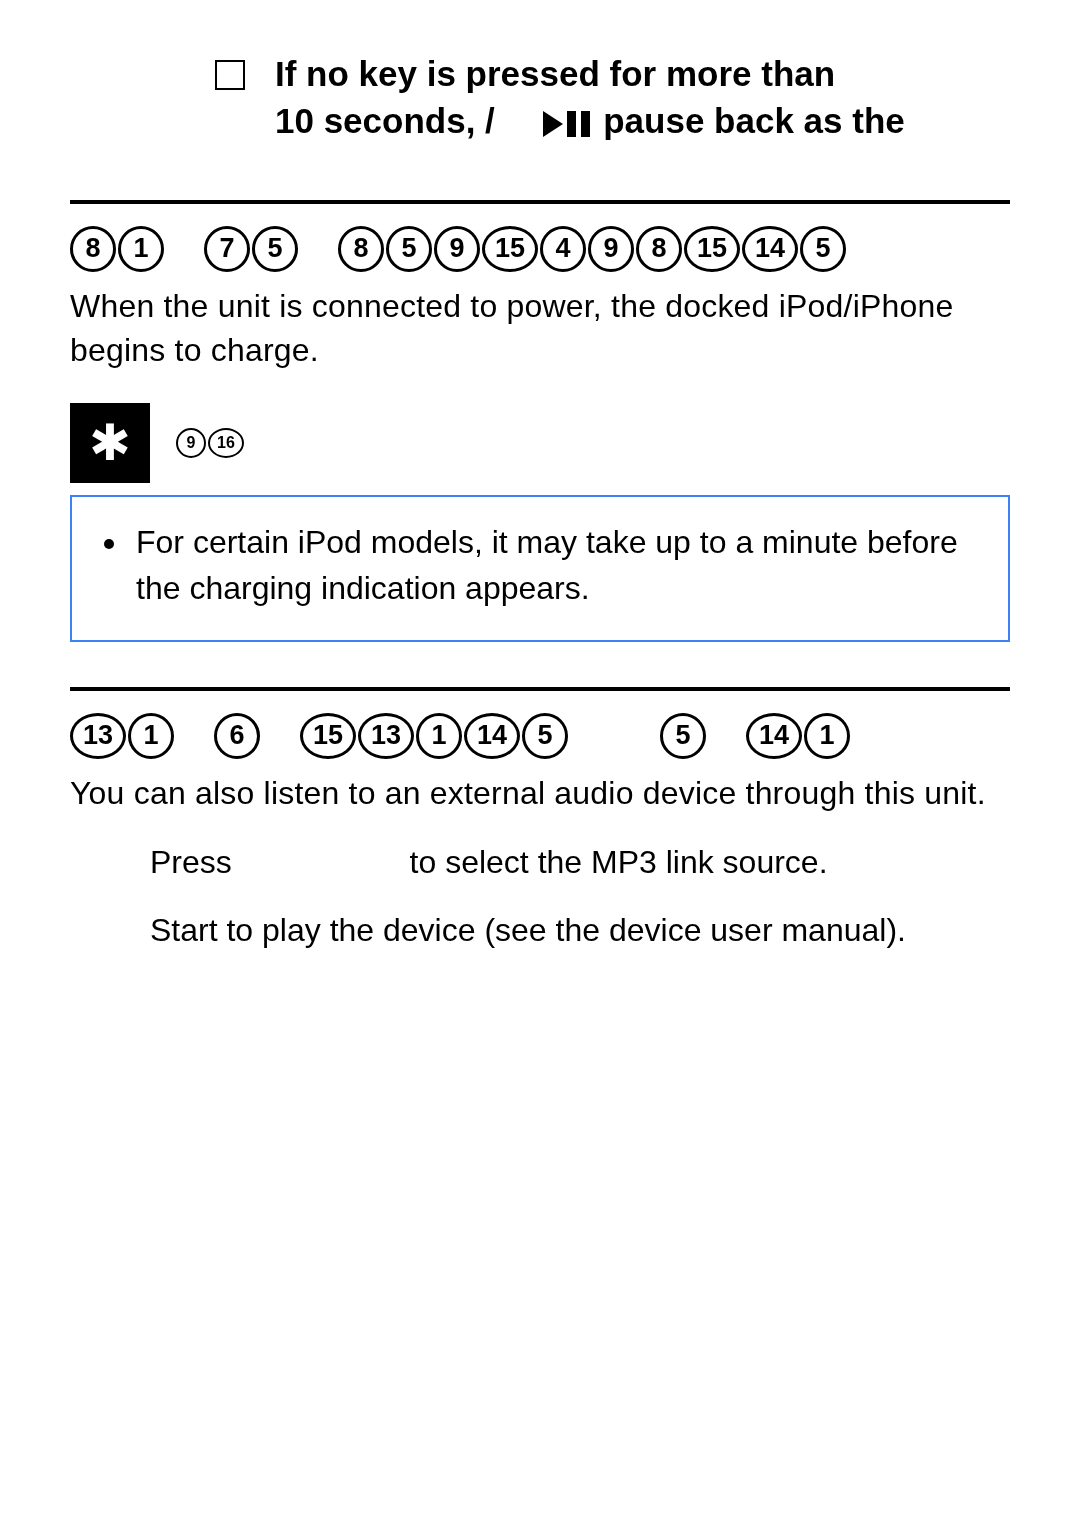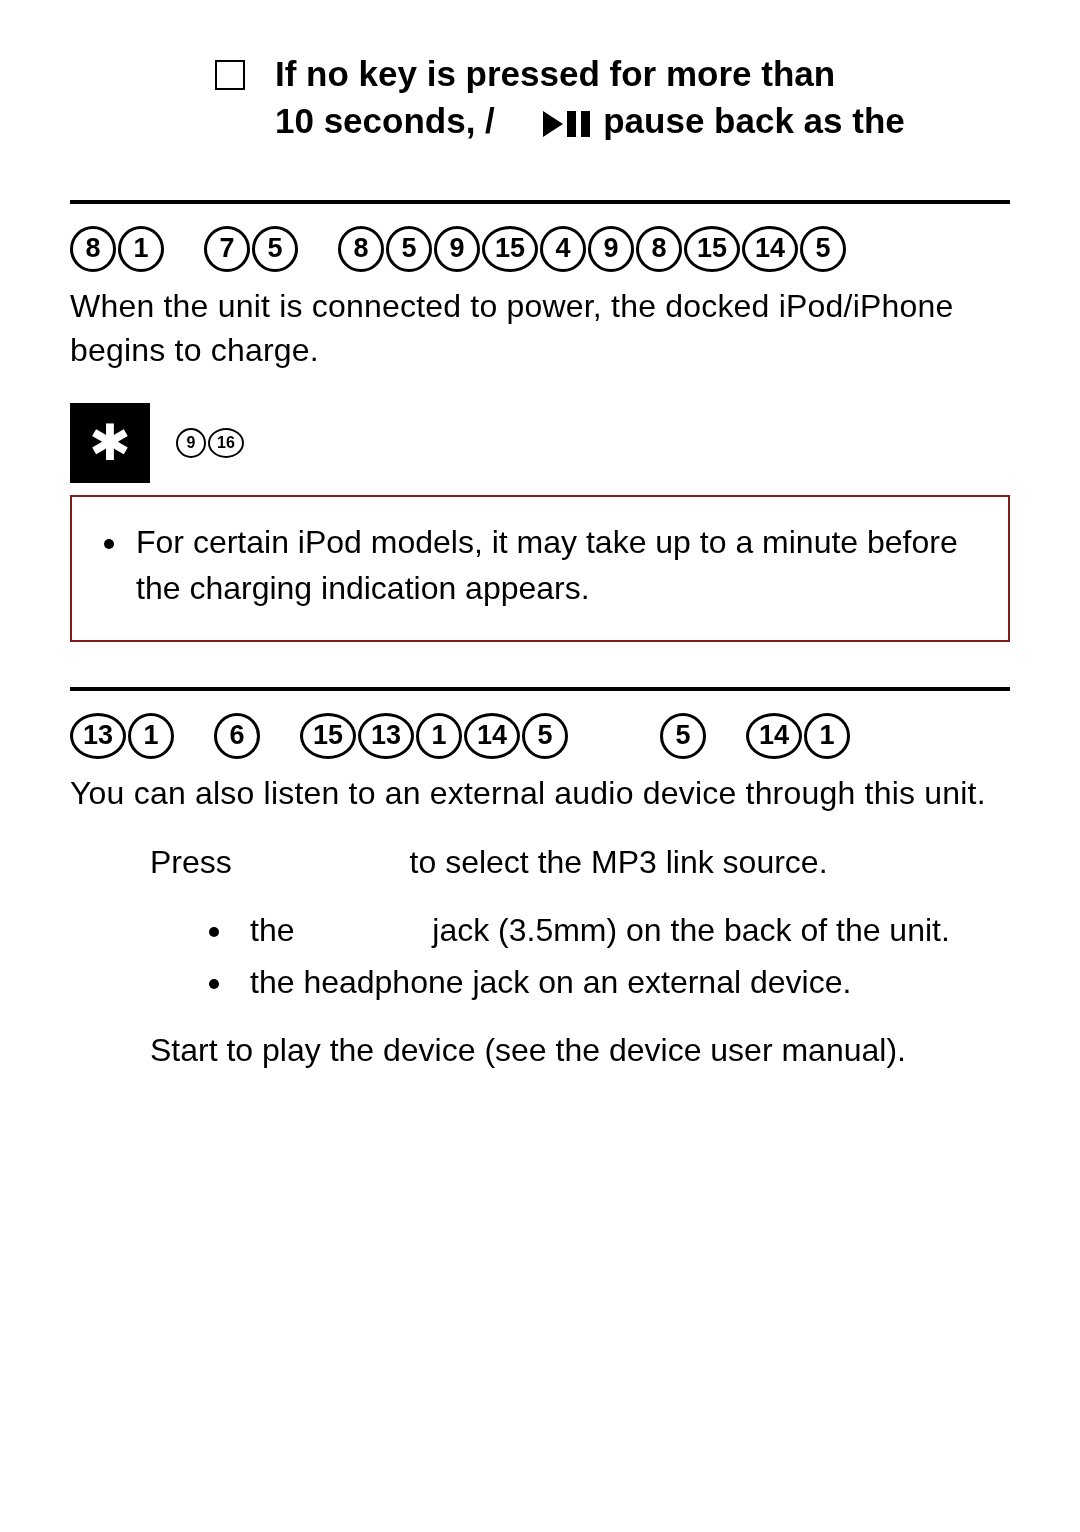--- a/index.html
+++ b/index.html
@@ -136,21 +136,21 @@
     font-size: 50px;
     line-height: 1;
   }
   .note-word {
     display: inline-flex;
     align-items: center;
     gap: 2px;
   }
 
   .note-box {
-    border: 2px solid #7f1d1d;
+    border: 2px solid #3b82f6;
     padding: 22px 30px 28px 30px;
     font-size: 32px;
     line-height: 1.45;
   }
   .note-box ul { margin: 0; padding-left: 28px; }
   .note-box li { padding-left: 6px; }
 
   
   .steps {
     margin: 22px 0 0 0;
@@ -274,25 +274,17 @@
 
   <div class="body-text" style="margin-bottom:10px">You can also listen to an external audio device through this unit.</div>
 
   <ol class="steps">
     <li>
       <span>Press</span>
       <span class="gap-word"></span>
       <span>to select the MP3 link source.</span>
     </li>
     <li>
-      <ul>
-        <li>
-          <span>the</span>
-          <span class="gap-small"></span>
-          <span>jack (3.5mm) on the back of the unit.</span>
-        </li>
-        <li>the headphone jack on an external device.</li>
-      </ul>
     </li>
     <li>Start to play the device (see the device user manual).</li>
   </ol>
 
 </div>
 
 </body></html>

